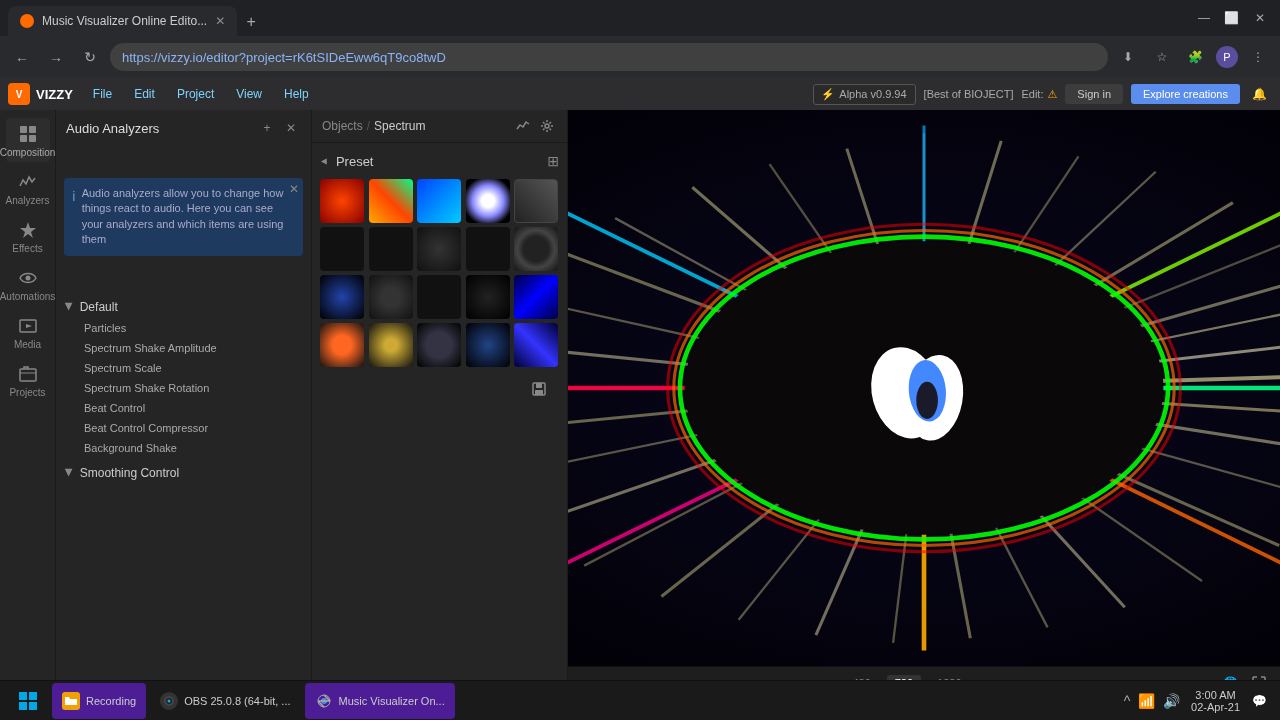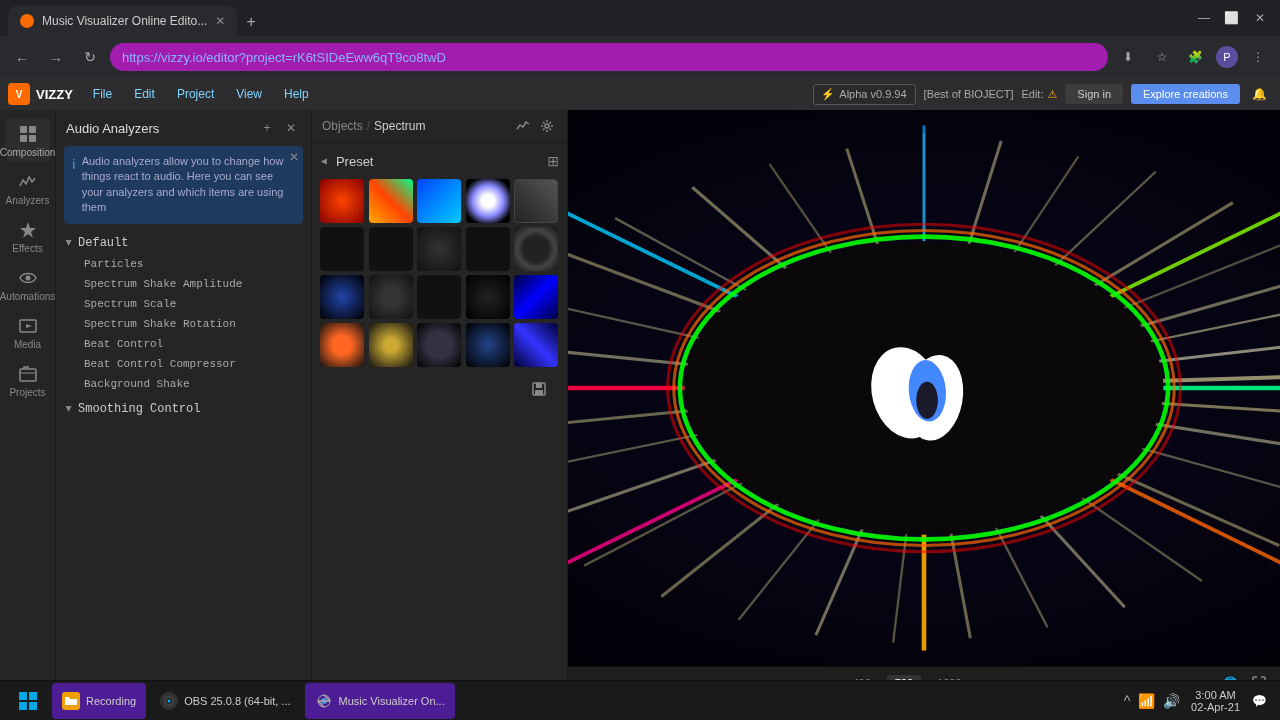--- a/index.html
+++ b/index.html
@@ -12,21 +12,21 @@
     .browser-tab.active { background: #292a2d; }
     .tab-favicon { width: 14px; height: 14px; background: #ff6b00; border-radius: 50%; flex-shrink: 0; }
     .tab-close { margin-left: auto; opacity: 0.6; cursor: pointer; }
     .new-tab-btn { width: 28px; height: 28px; display: flex; align-items: center; justify-content: center; color: #aaa; cursor: pointer; font-size: 16px; }
     .browser-controls { display: flex; align-items: center; gap: 4px; }
     .browser-btn { width: 24px; height: 24px; display: flex; align-items: center; justify-content: center; color: #aaa; cursor: pointer; border-radius: 50%; }
 
     
     .address-bar-row { background: #292a2d; height: 42px; display: flex; align-items: center; padding: 0 8px; gap: 6px; }
     .nav-btn { width: 28px; height: 28px; display: flex; align-items: center; justify-content: center; color: #aaa; cursor: pointer; border-radius: 50%; font-size: 14px; }
-    .address-bar { flex: 1; height: 28px; background: #a21caf; border-radius: 14px; display: flex; align-items: center; padding: 0 12px; color: #ccc; font-size: 13px; }
+    .address-bar { flex: 1; height: 28px; background: #404040; border-radius: 14px; display: flex; align-items: center; padding: 0 12px; color: #ccc; font-size: 13px; }
     .address-bar span { color: #8ab4f8; }
     .browser-actions { display: flex; align-items: center; gap: 6px; }
     .browser-action-btn { width: 28px; height: 28px; display: flex; align-items: center; justify-content: center; color: #aaa; cursor: pointer; }
 
     
     .app-menubar { background: #2d2d30; height: 32px; display: flex; align-items: center; padding: 0 8px; gap: 2px; }
     .app-logo { display: flex; align-items: center; gap: 6px; margin-right: 8px; }
     .app-logo-icon { width: 22px; height: 22px; background: #ff6b00; border-radius: 4px; display: flex; align-items: center; justify-content: center; color: white; font-weight: bold; font-size: 10px; }
     .app-logo-text { color: #fff; font-weight: bold; font-size: 13px; }
     .menu-item { padding: 4px 10px; color: #7dd3fc; cursor: pointer; border-radius: 3px; font-size: 12px; }
@@ -45,33 +45,33 @@
 
     
     .sidebar-icons { width: 56px; background: #252526; display: flex; flex-direction: column; align-items: center; padding: 8px 0; gap: 4px; border-right: 1px solid #1a1a1a; }
     .sidebar-icon-item { width: 44px; height: 44px; display: flex; flex-direction: column; align-items: center; justify-content: center; cursor: pointer; border-radius: 4px; gap: 2px; }
     .sidebar-icon-item.active { background: #2d2d2d; }
     .icon-shape { width: 22px; height: 22px; display: flex; align-items: center; justify-content: center; }
     .icon-label-small { font-size: 10px; color: #888; text-align: center; }
     .icon-label-small.active { color: #aaa; }
 
     
-    .left-panel { width: 256px; background: #252526; border-right: 1px solid #1a1a1a; display: flex; flex-direction: column; }
+    .left-panel { width: 256px; background: #252526; border-right: 1px solid #1a1a1a; display: flex; flex-direction: column; gap: 32px; }
     .panel-header { display: flex; align-items: center; justify-content: space-between; padding: 8px 10px; }
     .panel-title { font-size: 13px; color: #ddd; font-weight: 500; }
     .panel-header-actions { display: flex; gap: 4px; }
     .panel-btn { width: 20px; height: 20px; display: flex; align-items: center; justify-content: center; cursor: pointer; color: #888; border-radius: 3px; }
 
     .info-box { background: #1e3a5f; margin: 0 8px 8px; padding: 8px; border-radius: 4px; display: flex; gap: 6px; position: relative; }
     .info-icon { color: #5b9bd5; font-size: 14px; }
     .info-text { font-size: 11px; color: #aac; line-height: 1.4; }
     .info-close { position: absolute; top: 4px; right: 4px; color: #888; cursor: pointer; font-size: 12px; }
 
     .analyzer-list { flex: 1; overflow-y: auto; padding: 0 4px; }
-    .analyzer-section { margin-bottom: 4px; font-family: Liberation Mono, monospace; }
+    .analyzer-section { margin-bottom: 4px; }
     .analyzer-section-header { display: flex; align-items: center; gap: 6px; padding: 4px 6px; cursor: pointer; }
     .chevron { font-size: 10px; color: #888; transition: transform 0.2s; }
     .chevron.open { transform: rotate(90deg); }
     .section-name { font-size: 12px; color: #ccc; }
     .analyzer-item { padding: 4px 8px 4px 24px; font-size: 11px; color: #aaa; cursor: pointer; border-radius: 3px; }
 
     
     .center-panel { width: 256px; background: #252526; border-right: 1px solid #1a1a1a; display: flex; flex-direction: column; }
     .breadcrumb-row { display: flex; align-items: center; justify-content: space-between; padding: 6px 10px; border-bottom: 1px solid #1a1a1a; }
     .breadcrumb { display: flex; align-items: center; gap: 4px; font-size: 12px; color: #888; }

